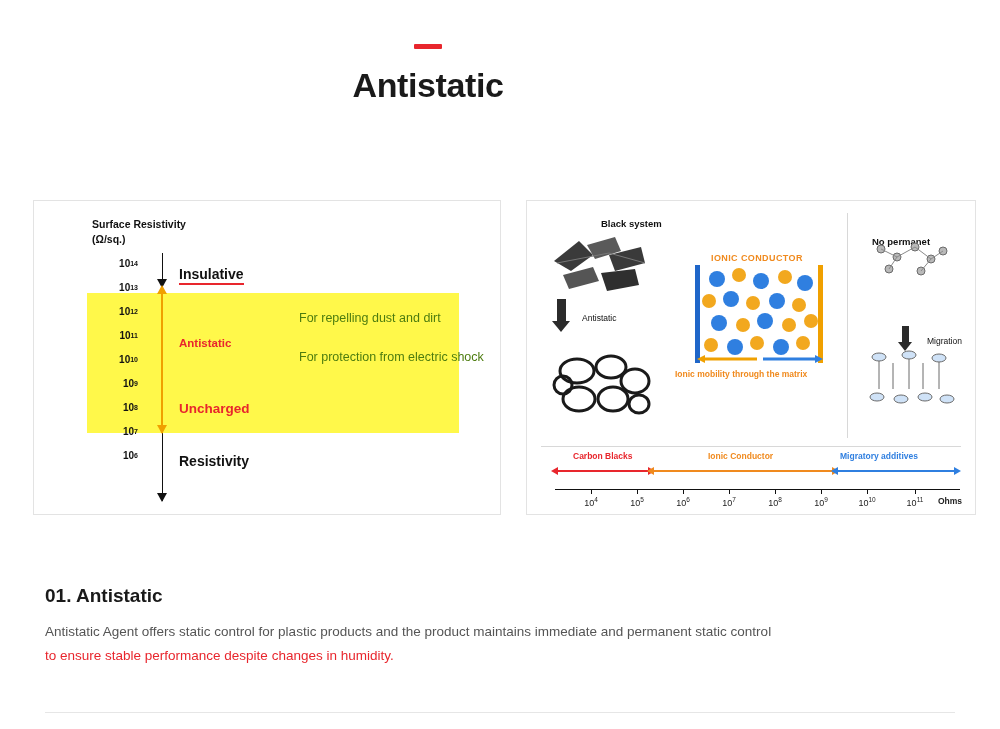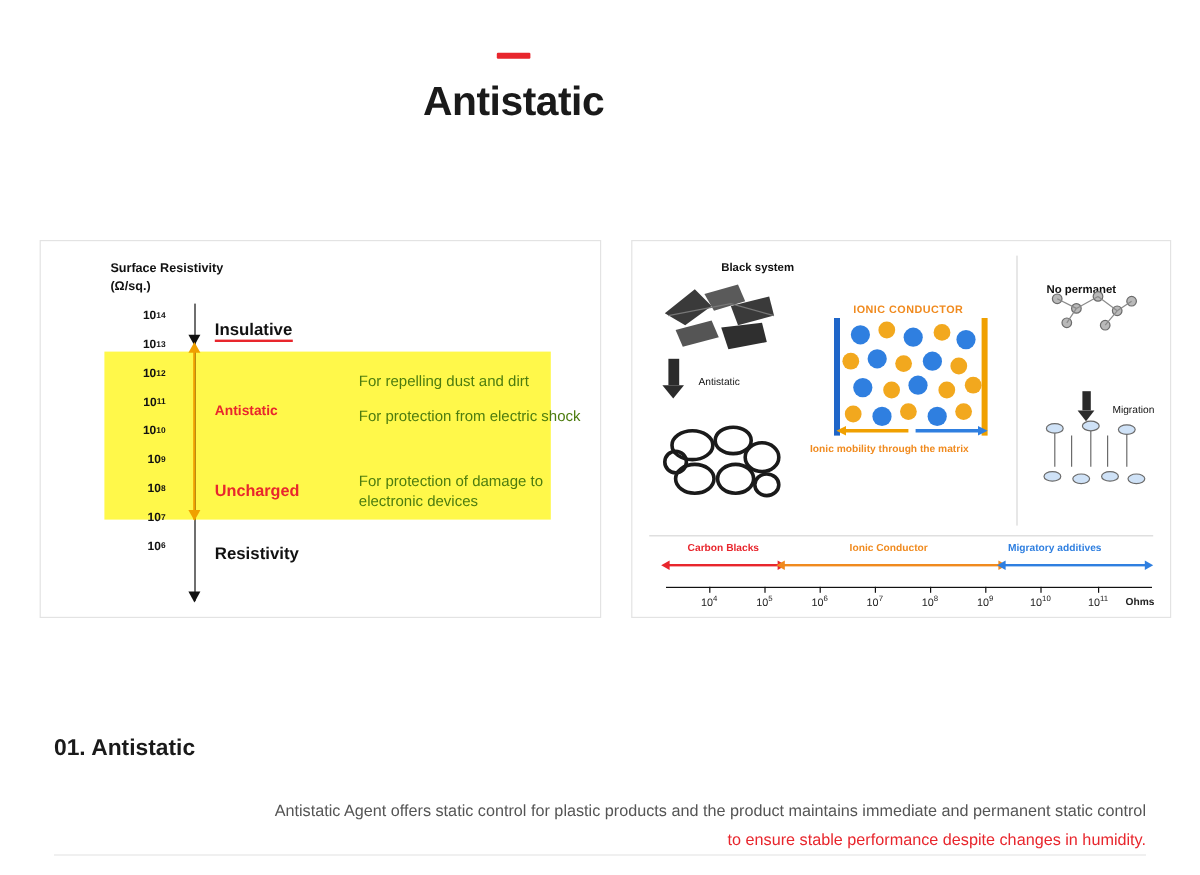--- a/index.html
+++ b/index.html
@@ -101,21 +101,21 @@
   }
   .lbl-conductive {
     position: absolute; left: 145px; top: 252px;
     font-size: 14px; font-weight: bold; color: #111;
   }
   .red-note {
     position: absolute; color: #4d7c0f; font-weight: normal;
     font-size: 12.5px; line-height: 1.35;
   }
   .rn1 { left: 265px; top: 109px; }
-  .rn2 { left: 265px; top: 138px; }
+  .rn2 { left: 265px; top: 148px; }
   .rn3 { left: 265px; top: 192px; }
 
   
   .rf-title {
     position: absolute; font-size: 9.5px; font-weight: bold; color: #111;
   }
   .rf-black-system { left: 26px; top: 17px; padding-left: 48px; }
   .rf-no-permanent { left: 345px; top: 35px; }
   .rf-ionic-conductor {
     position: absolute; left: 184px; top: 52px;
@@ -184,23 +184,23 @@
   .axis-ticks { position: absolute; left: 10px; top: 38px; width: 405px; height: 20px; }
   .axis-ticks .t { position: absolute; top: 0; width: 1px; height: 5px; background: #111; }
   .axis-ticks .v { position: absolute; top: 7px; font-size: 9px; transform: translateX(-50%); white-space: nowrap; }
   .axis-ticks .v sup { font-size: 6.5px; }
   .ohms { position: absolute; right: -2px; top: 7px; font-size: 8.5px; font-weight: bold; }
 
   
   .section {
     position: absolute; left: 45px; top: 585px; width: 910px;
   }
-  .sec-title { font-size: 19px; font-weight: bold; color: #1a1a1a; margin-top: 28px; }
+  .sec-title { font-size: 19px; font-weight: bold; color: #1a1a1a; }
   .sec-body {
-    margin-top: 29px; font-size: 13.5px; color: #555; line-height: 1.75; text-align: right;
+    margin-top: 13px; font-size: 13.5px; color: #555; line-height: 1.75;
   }
   .sec-body .red { color: #e8262d; }
   .bottom-rule {
     position: absolute; left: 45px; top: 712px; width: 910px; height: 1px;
     background: #e6e6e6;
   }
 </style>
 </head>
 <body>
 
@@ -237,21 +237,20 @@
       <div class="orange-up"></div>
       <div class="orange-down"></div>
 
       <div class="lbl-insulative">Insulative</div>
       <div class="lbl-antistatic">Antistatic</div>
       <div class="lbl-uncharged">Uncharged</div>
       <div class="lbl-conductive">Resistivity</div>
 
       <div class="red-note rn1">For repelling dust and dirt</div>
       <div class="red-note rn2">For protection from electric shock</div>
-      <div class="red-note rn3">For protection of damage to electronic devices</div>
     </div>
 
     <div class="fig fig-right">
       <div class="rf-title rf-black-system">Black system</div>
       <div class="rf-title rf-no-permanent">No permanet</div>
 
       <svg width="110" height="70" style="position:absolute;left:22px;top:32px;">
         <polygon points="5,28 30,8 44,22 22,38" fill="#3a3a3a"></polygon>
         <polygon points="38,12 66,4 72,18 46,26" fill="#5a5a5a"></polygon>
         <polygon points="60,22 92,14 96,30 66,38" fill="#3a3a3a"></polygon>

